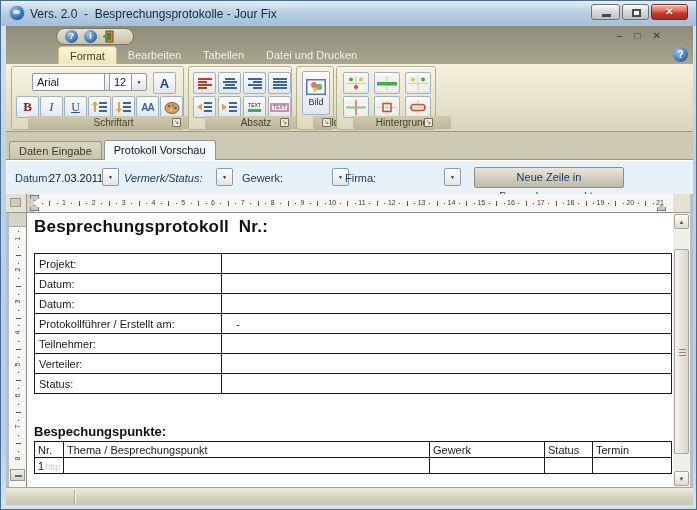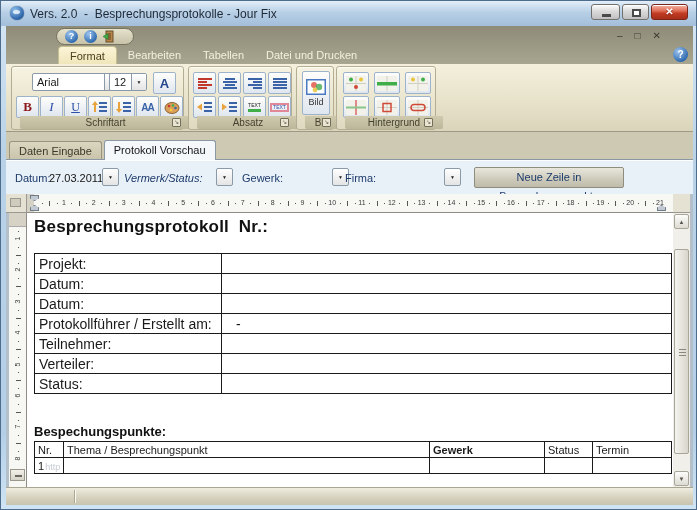--- a/index.html
+++ b/index.html
@@ -47,21 +47,21 @@
   .rtab.active { background:linear-gradient(180deg,#fbf4d6,#f0e6bb); color:#4a3f1f; border:1px solid #c6bd92; border-bottom:none; }
   .help-badge { position:absolute; right:5px; bottom:2px; width:15px; height:15px; border-radius:50%;
     color:#fff; font-size:10px; font-weight:bold; text-align:center; line-height:15px;
     background:radial-gradient(circle at 35% 30%,#9cc4ee,#2a66ad 75%,#1b4579); }
 
   
   .ribbon-body { height:68px; position:relative;
     background:linear-gradient(180deg,#f4f0dd 0%,#e6e1c8 60%,#d9d4ba 100%); border-bottom:1px solid #9c9a84; }
   .rgroup { position:absolute; top:2px; height:64px; border:1px solid #b3ae93; border-radius:3px;
     background:linear-gradient(180deg,#f7f3e2,#e6e1c8 70%,#ded9bf); box-shadow:inset 0 1px 0 #fffef5; }
-  .rgroup .caption { position:absolute; left:8px; bottom:0; width:100%; height:13px;
+  .rgroup .caption { position:absolute; left:16px; bottom:0; width:100%; height:13px;
     background:linear-gradient(180deg,#cfcaae,#bcb79b); border-radius:0 0 2px 2px;
     font-size:10px; color:#45422f; text-align:center; line-height:13px; }
   .launcher { position:absolute; right:2px; bottom:2px; width:9px; height:9px; border:1px solid #73705a;
     border-radius:1px; background:#e9e5d2; font-size:6px; line-height:7px; text-align:center; color:#4a4738; }
   .g-schriftart { left:5px;  width:173px; }
   .g-absatz     { left:182px; width:104px; }
   .g-bild       { left:290px; width:38px; }
   .g-hintergrund{ left:330px; width:100px; }
 
   .combo { position:absolute; top:6px; height:18px; background:#fff; border:1px solid #8b9aa8;
@@ -126,21 +126,21 @@
   .vtickq { position:absolute; left:9px; width:1px; height:1px; background:#555; }
   .vtickh { position:absolute; left:7px; width:5px; height:1px; background:#555; }
   .vr-btn { position:absolute; left:1px; bottom:6px; width:15px; height:12px; border:1px solid #9a988c;
     background:linear-gradient(180deg,#f2f0e8,#d5d3c8); }
   .vr-btn i { position:absolute; left:4px; top:5px; width:7px; height:2px; background:#6a6860; }
 
   .page { position:absolute; left:21px; top:19px; width:646px; bottom:0; background:#fff; }
   .doc-title { position:absolute; left:7px; top:4px; font-size:17px; font-weight:bold; color:#111; white-space:pre; letter-spacing:.2px; }
   table { border-collapse:collapse; table-layout:fixed; }
   .info-table { position:absolute; left:7px; top:40px; width:637px; }
-  .info-table td { border:1px solid #1a1a1a; height:20px; font-size:14px; color:#1a1a1a; padding:0 0 0 4px; vertical-align:middle; }
+  .info-table td { border:1px solid #1a1a1a; height:20px; font-size:11px; color:#1a1a1a; padding:0 0 0 4px; vertical-align:middle; }
   .info-table tr.sep td { border-bottom-width:2px; }
   .info-table td.ivalue { padding-left:14px; }
   .points-heading { position:absolute; left:7px; top:211px; font-size:13px; font-weight:bold; color:#111; }
   .points-table { position:absolute; left:7px; top:228px; width:637px; }
   .points-table th, .points-table td { border:1px solid #1a1a1a; font-size:11px; font-weight:normal;
     text-align:left; padding:0 0 0 3px; color:#1a1a1a; height:16px; vertical-align:middle; }
   .ghost { color:#c6cbd4; font-size:9px; margin-left:1px; }
 
   .scrollbar { position:absolute; left:667px; top:19px; bottom:0; width:17px; background:#f0efe9; }
   .sb-cap { position:absolute; left:667px; top:0; width:17px; height:19px; background:#e5e2d4; border-bottom:1px solid #9a9890;}
@@ -580,21 +580,21 @@
                 <td class="ivalue" style="width: 450px;"></td>
               </tr>
             </tbody>
           </table>
         <div class="points-heading">Bespechungspunkte:</div>
         <table class="points-table">
           <thead>
               <tr>
                 <th style="width: 29px;">Nr.</th>
                 <th style="width: 366px;">Thema / Besprechungspunkt</th>
-                <th style="width: 115px; font-weight: bold;">Gewerk</th>
+                <th style="width: 115px;">Gewerk</th>
                 <th style="width: 48px;">Status</th>
                 <th style="width: 79px;">Termin</th>
               </tr>
             </thead>
             <tbody>
               <tr>
                 <td><span class="nr">1</span><span class="ghost">http</span></td>
                 <td></td>
                 <td></td>
                 <td></td>

